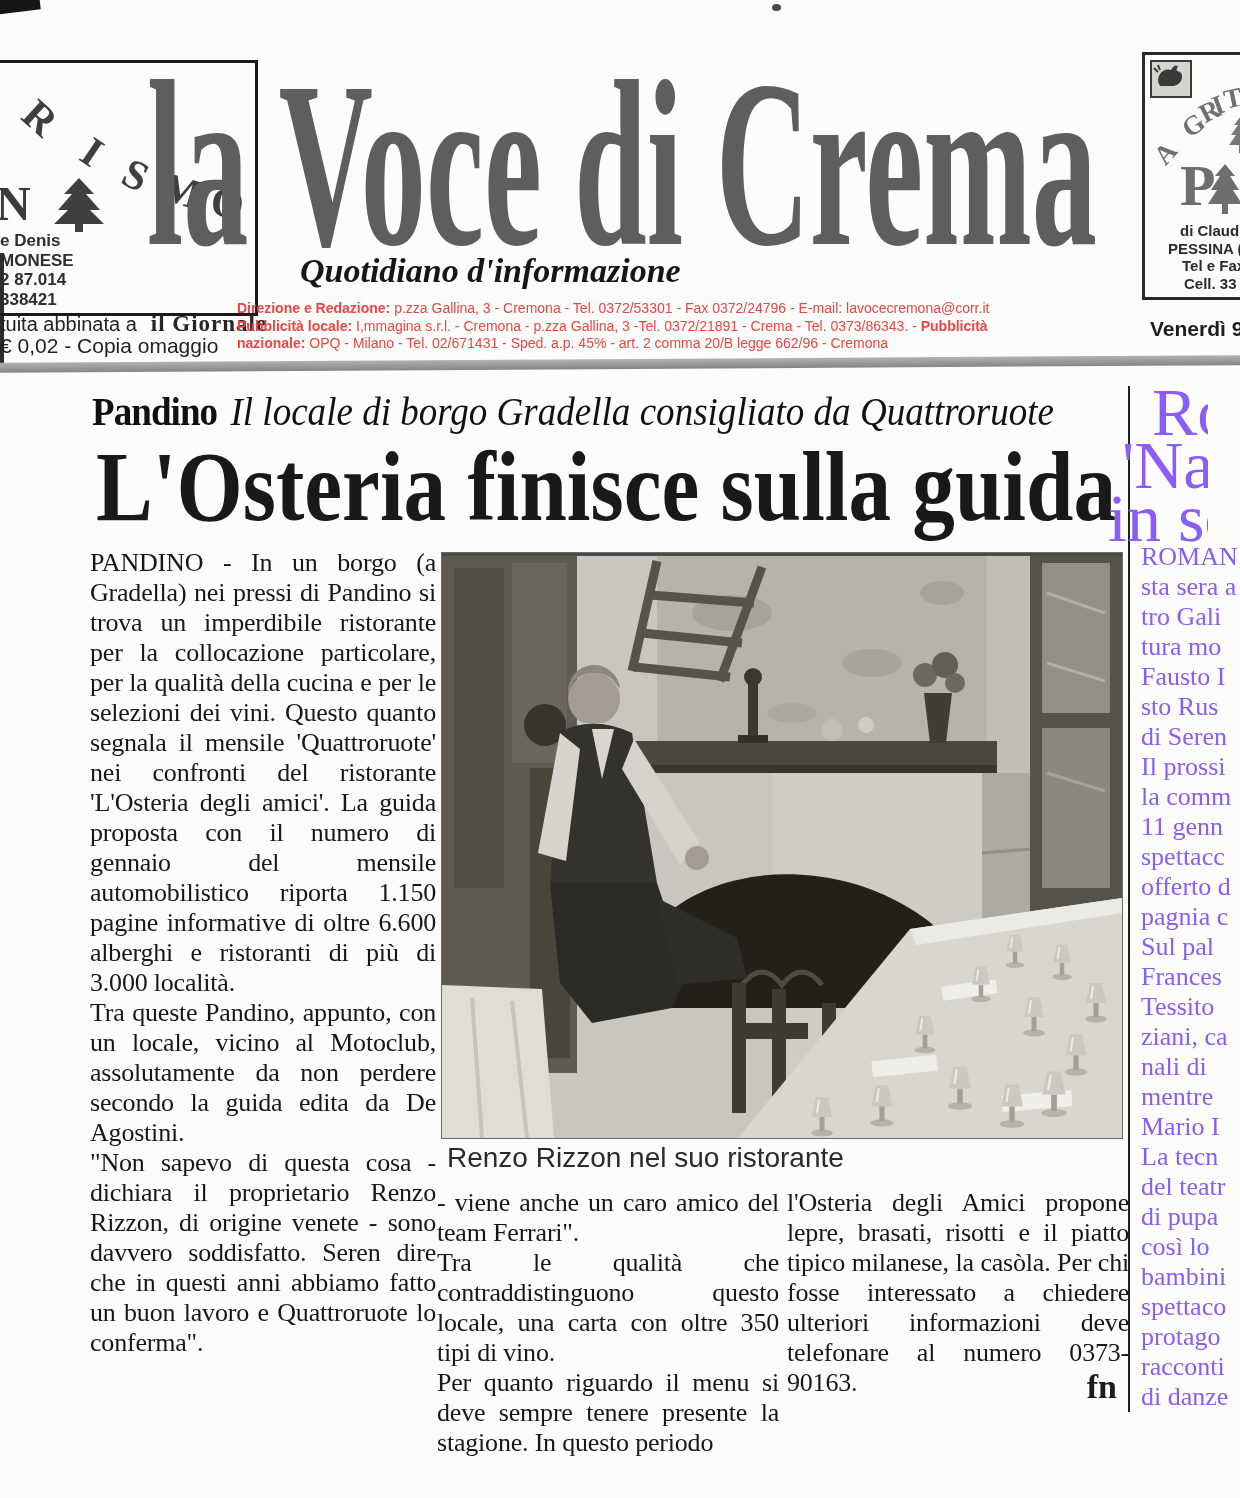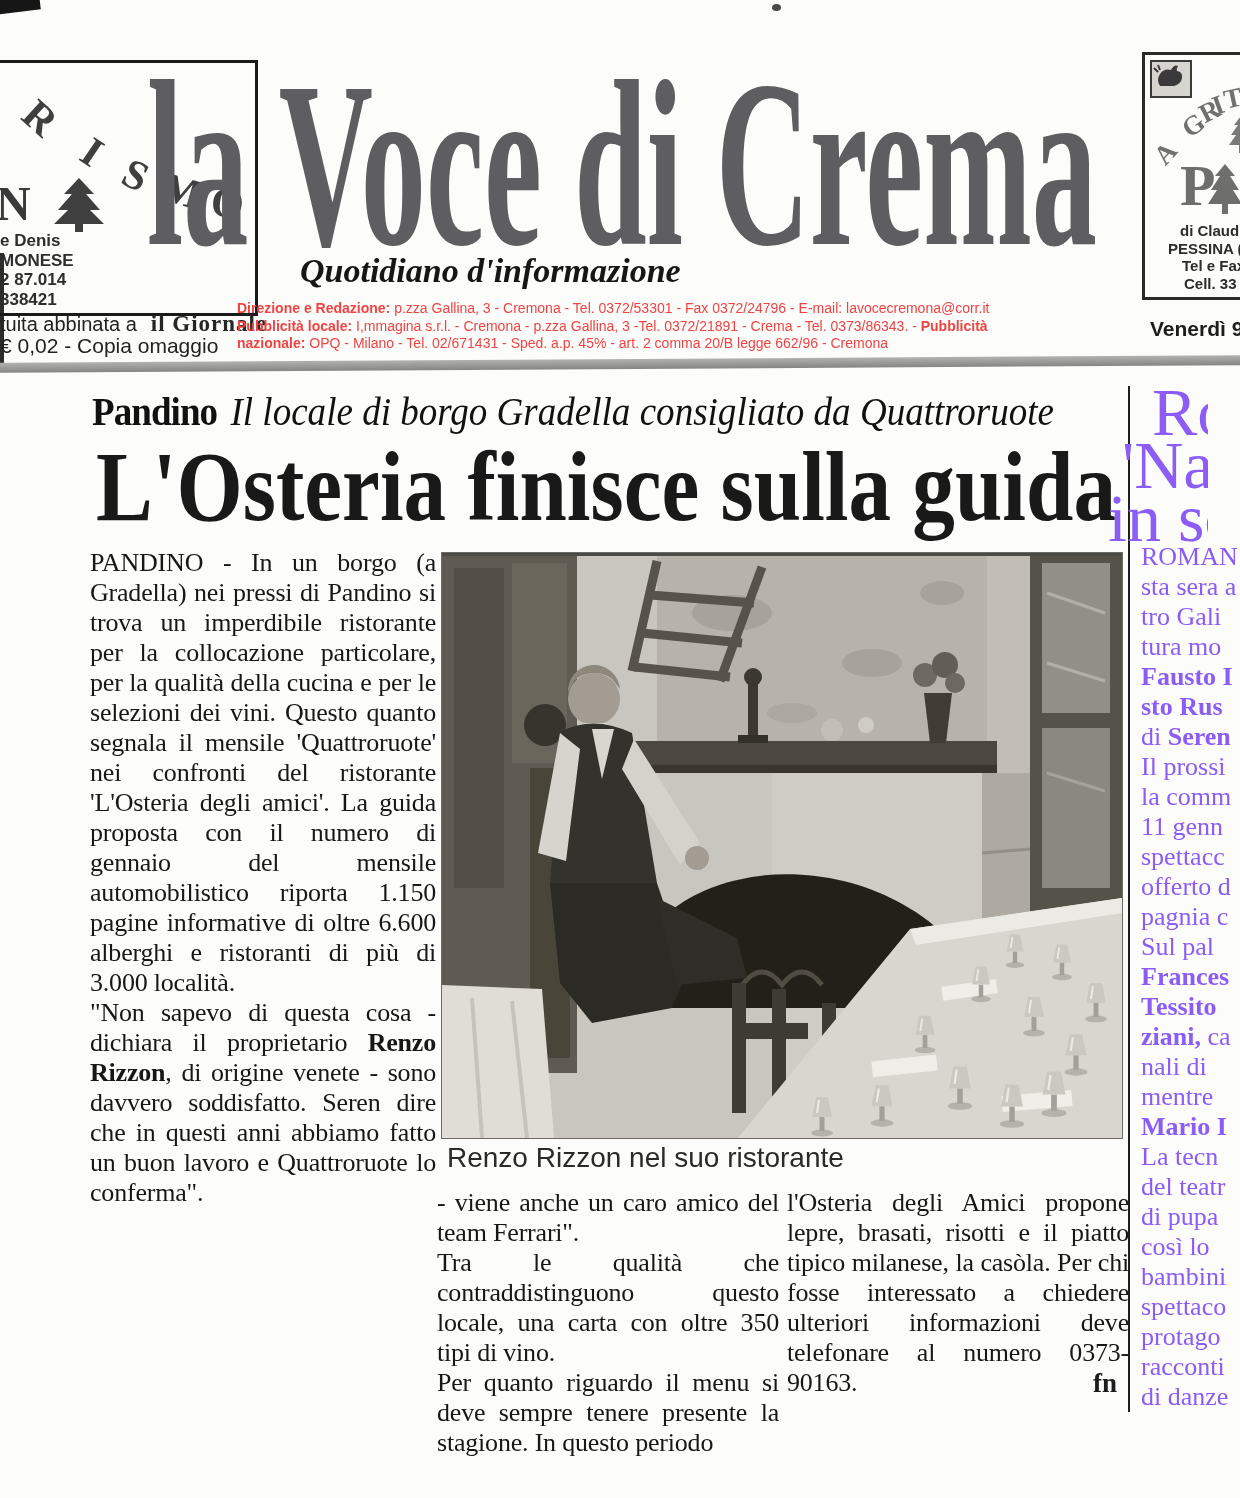--- a/index.html
+++ b/index.html
@@ -1,19 +1,19 @@
 <!DOCTYPE html>
 <html><head>
 <meta charset="utf-8">
 <style>
   html,body{margin:0;padding:0;background:#e9e9e7;}
   .page{position:relative;width:1240px;height:1498px;margin:0 auto;background:#fcfcfa;
         overflow:hidden;font-family:"Liberation Serif",serif;color:#1c1c1c;}
   .abs{position:absolute;}
-  .b{font-weight:700;}
+  .b{font-weight:400;}
 
   
   .mark-tl{left:-6px;top:-4px;width:46px;height:16px;background:#161616;transform:rotate(-7deg);}
   .mark-dot{left:772px;top:4px;width:9px;height:7px;background:#4a4a4a;border-radius:50%;}
   .edge-line{left:0;top:253px;width:4px;height:112px;background:#2c2c2c;}
 
   
   .masthead{left:140px;top:52px;}
   .subtitle{left:300px;top:252px;width:645px;text-align:left;font-size:34px;font-weight:700;
             font-style:italic;color:#161616;}
@@ -61,21 +61,21 @@
   .headline{left:86px;top:430px;}
 
   .vdiv{left:1128px;top:386px;width:2px;height:1026px;background:#1f1f1f;}
 
   
   .col{position:absolute;text-align:justify;font-size:26px;line-height:30px;letter-spacing:-0.2px;color:#171717;}
   .col .body-par{margin:0;}
   .col1{left:90px;top:548px;width:346px;}
   .col2{left:437px;top:1188px;width:342px;}
   .col3{left:787px;top:1188px;width:342px;}
-  .sig{position:absolute;left:787px;top:1368px;width:330px;text-align:right;font-weight:700;font-size:27px;}
+  .sig{position:absolute;left:787px;top:1368px;width:330px;text-align:right;font-weight:700;font-size:34px;}
 
   .photo-wrap{left:442px;top:553px;width:680px;height:585px;outline:1px solid #6a6a66;}
   .caption{left:447px;top:1142px;font-family:"Liberation Sans",sans-serif;font-size:28px;color:#2a2a2a;}
 
   
   .side-head{left:1108px;top:386px;width:100px;overflow:hidden;font-size:68px;line-height:53px;
              color:#8b5cf6;white-space:nowrap;}
   .side-head div:nth-child(1){margin-left:44px;}
   .side-head div:nth-child(2){margin-left:14px;}
   .side-body{left:1141px;top:542px;width:99px;overflow:hidden;font-size:26px;line-height:30px;
@@ -170,20 +170,21 @@
   <div class="abs headline">
     <svg width="1040" height="115" viewBox="0 0 1040 115">
       <text x="520" y="90" text-anchor="middle" font-family="Liberation Serif, serif" font-weight="bold" font-size="100" fill="#191919" textLength="1020" lengthAdjust="spacingAndGlyphs">L'Osteria finisce sulla guida</text>
     </svg>
   </div>
 
   <div class="abs vdiv"></div>
 
   <div class="col col1">
       <p class="body-par"><span class="">PANDINO - In un borgo (a Gradella) nei pressi di Pandino si trova un imperdibile ristorante per la collocazione particolare, per la qualità della cucina e per le selezioni dei vini. Questo quanto segnala il mensile 'Quattroruote' nei confronti del ristorante 'L'Osteria degli amici'. La guida proposta con il numero di gennaio del mensile automobilistico riporta 1.150 pagine informative di oltre 6.600 alberghi e ristoranti di più di 3.000 località.</span></p>
+      <p class="body-par"><span class="">Tra queste Pandino, appunto, con un locale, vicino al Motoclub, assolutamente da non perdere secondo la guida edita da De Agostini.</span></p>
       <p class="body-par"><span class="">"Non sapevo di questa cosa - dichiara il proprietario </span><span class="b">Renzo Rizzon</span><span class="">, di origine venete - sono davvero soddisfatto. Seren dire che in questi anni abbiamo fatto un buon lavoro e Quattroruote lo conferma".</span></p>
     </div>
 
   <div class="abs photo-wrap">
     <svg width="680" height="585" viewBox="0 0 680 585">
       <defs>
         <g id="glass">
           <ellipse cx="0" cy="0" rx="11" ry="3.5" fill="#b5b2ab"></ellipse>
           <rect x="-2.5" y="-16" width="5" height="14" fill="#a3a099"></rect>
           <polygon points="-10,-16 10,-16 6,-36 -6,-36" fill="#cbc8c1"></polygon>

